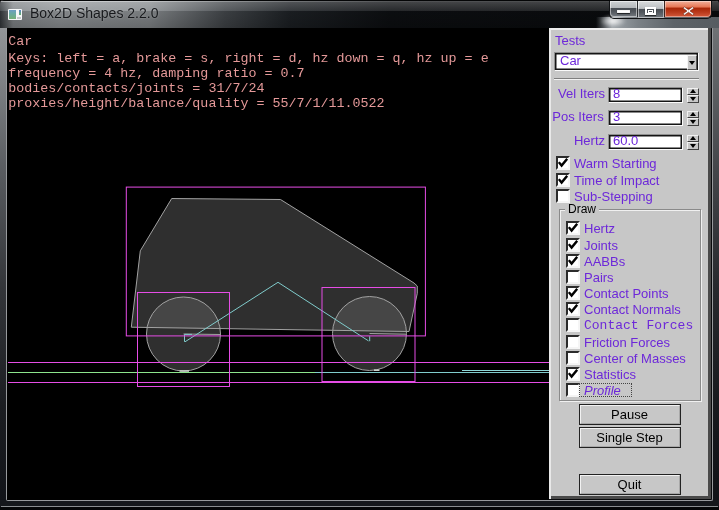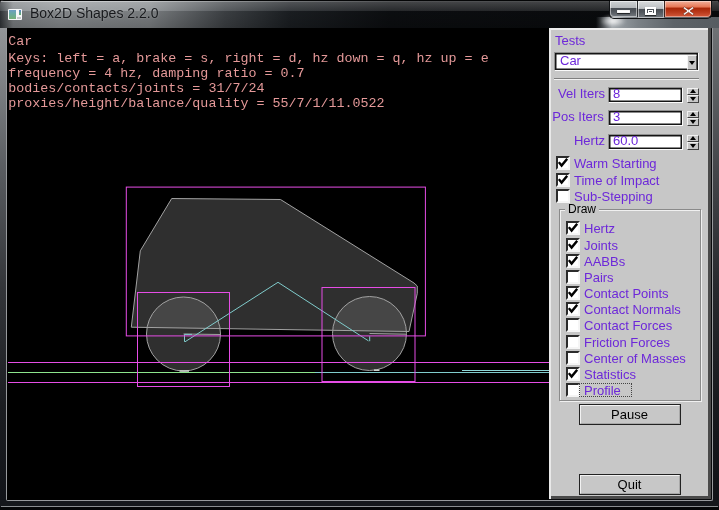--- a/index.html
+++ b/index.html
@@ -201,31 +201,32 @@
         </svg>
       </div>
       <div class="glabel" style="left:33px;top:259px;">Contact Points</div>
     <div class="cb ck" style="left:15px;top:274px;">
         <svg class="ckm" width="10" height="10" viewBox="0 0 10 10">
           <path d="M0.8 4.2 L3.6 7.6 L9.2 0.8" stroke="#000" stroke-width="2.4" fill="none"></path>
         </svg>
       </div>
       <div class="glabel" style="left:33px;top:275px;">Contact Normals</div>
     <div class="cb" style="left:15px;top:290px;"></div>
-      <div class="glabel" style="left:33px;top:291px;">Contact Forces</div>
+      <div class="glabel" style="left:33px;top:291px;font-family:Liberation Mono, monospace;">Contact Forces</div>
     <div class="cb" style="left:15px;top:306.5px;"></div>
       <div class="glabel" style="left:33px;top:307.5px;">Friction Forces</div>
     <div class="cb" style="left:15px;top:322.5px;"></div>
       <div class="glabel" style="left:33px;top:323.5px;">Center of Masses</div>
     <div class="cb ck" style="left:15px;top:338.5px;">
         <svg class="ckm" width="10" height="10" viewBox="0 0 10 10">
           <path d="M0.8 4.2 L3.6 7.6 L9.2 0.8" stroke="#000" stroke-width="2.4" fill="none"></path>
         </svg>
       </div>
       <div class="glabel" style="left:33px;top:339.5px;">Statistics</div>
     <div class="cb" style="left:15px;top:355px;"></div>
     <div class="abs" style="left:28px;top:354.5px;width:53px;height:14.5px;border:1px dotted #444;box-sizing:border-box;"></div>
-    <div class="glabel" style="left:33px;top:356px;">Profile</div>
+    <div class="glabel" style="left:33px;top:356px;font-style:italic;">Profile</div>
 
     <div class="btn" style="left:28px;top:376px;"><span class="hl"></span><span class="bt">Pause</span></div>
+    <div class="btn" style="left:28px;top:399px;"><span class="hl"></span><span class="bt">Single Step</span></div>
     <div class="btn" style="left:28px;top:446px;"><span class="hl"></span><span class="bt">Quit</span></div>
   </div>
 </div>
 
 </body></html>

